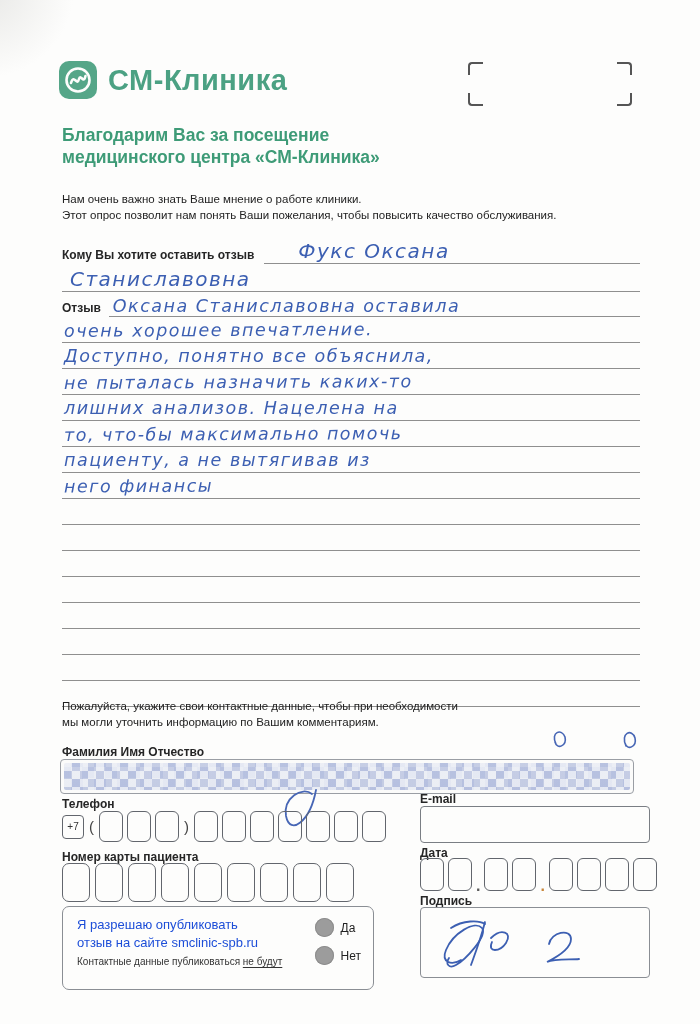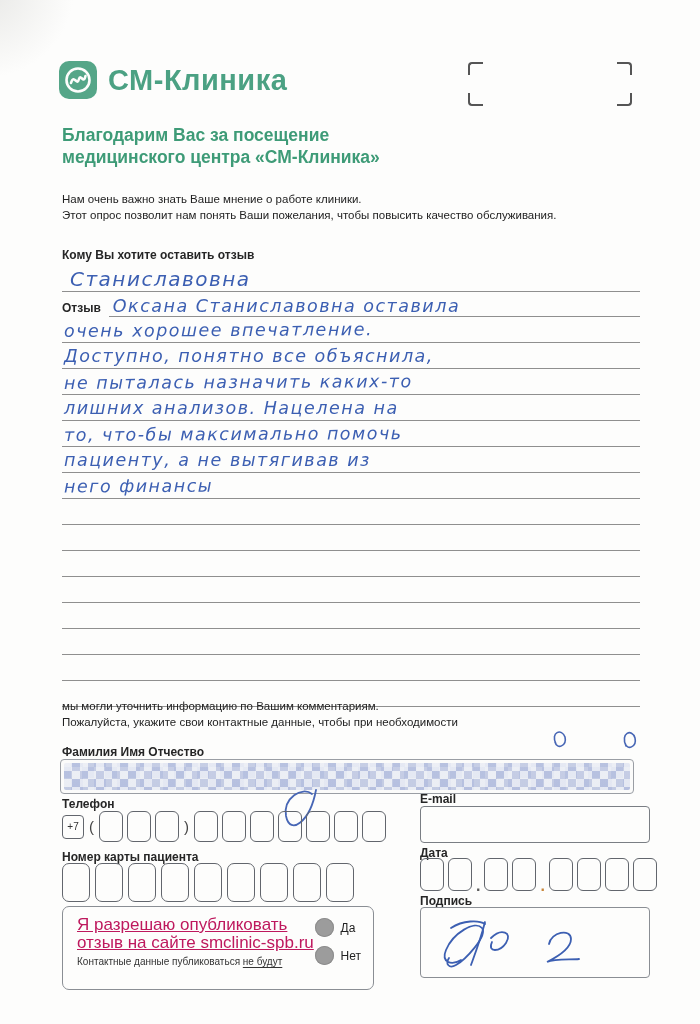--- a/index.html
+++ b/index.html
@@ -67,21 +67,21 @@
   
   .date-label{left:420px;top:846px;}
   .date-row{left:420px;top:858px;display:flex;align-items:flex-end;gap:4px;}
   .date-row .grp{display:flex;gap:4px;}
   .date-row .dbox{width:22px;height:31px;}
   .dot{font-size:16px;font-weight:700;color:#5a5a5a;line-height:10px;}
   .dot.orange{color:#c8863a;}
   
   .consent{left:62px;top:906px;width:284px;height:66px;border:1.3px solid #8a8e94;border-radius:7px;background:#fdfdfc;padding:9px 12px 7px 14px;box-sizing:content-box;}
   .consent-inner{display:flex;justify-content:space-between;}
-  .consent-lines{font-size:17px;line-height:18px;color:#be185d;text-decoration:underline;}
+  .consent-lines{font-size:13px;line-height:18px;color:#1d4ed8;}
   .consent-note{font-size:10px;color:#333;margin-top:4px;}
   .consent-note u{text-underline-offset:2px;}
   .radios{display:flex;flex-direction:column;justify-content:space-between;padding:2px 0;}
   .radio-row{display:flex;align-items:center;gap:7px;}
   .radio-circle{width:19px;height:19px;border-radius:50%;background:#9c9c9c;box-shadow:inset 0 0 0 1px #8d8d8d;}
   .radio-label{font-size:12px;color:#222;}
   
   .sig-label{left:420px;top:894px;}
   .sig-box{left:420px;top:907px;width:228px;height:69px;border:1.3px solid #8a8e94;border-radius:4px;background:#fdfdfc;}
 </style>
@@ -112,20 +112,23 @@
   </div>
 
   <div class="abs intro">
     <div>Нам очень важно знать Ваше мнение о работе клиники.</div>
     <div>Этот опрос позволит нам понять Ваши пожелания, чтобы повысить качество обслуживания.</div>
   </div>
 
   <div class="abs recipient">
     <div class="rec-row1">
       <span class="label">Кому Вы хотите оставить отзыв</span>
+      <span class="rule rec-line1">
+        <span class="hw hw-big">Фукс Оксана</span>
+      </span>
     </div>
     <div class="rule rec-line2">
       <span class="hw hw-big">Станиславовна</span>
     </div>
   </div>
 
   <div class="abs review-area">
     <div class="rev-first">
       <span class="label">Отзыв</span>
       <span class="rule" style="display:flex;align-items:flex-end;">
@@ -159,22 +162,22 @@
         <div class="rev-line"></div>
         <div class="rev-line"></div>
         <div class="rev-line"></div>
         <div class="rev-line"></div>
         <div class="rev-line"></div>
         <div class="rev-line"></div>
       </div>
   </div>
 
   <div class="abs contact-note">
+    <div>Пожалуйста, укажите свои контактные данные, чтобы при необходимости</div>
     <div>мы могли уточнить информацию по Вашим комментариям.</div>
-    <div>Пожалуйста, укажите свои контактные данные, чтобы при необходимости</div>
   </div>
 
   <div class="abs label fio-label">Фамилия Имя Отчество</div>
   <div class="abs fio-box">
     <div class="mosaic"></div>
   </div>
 
   <svg class="abs pen-marks" viewBox="0 0 460 115">
     <path d="M116,60 C110,92 90,106 86,86 C83,68 102,56 112,64" fill="none" stroke="#4766b5" stroke-width="1.8" stroke-linecap="round"></path>
     <path d="M356,14 C350,2 362,-2 365,7 C367,16 357,20 355,12" fill="none" stroke="#4766b5" stroke-width="1.6" stroke-linecap="round"></path>

